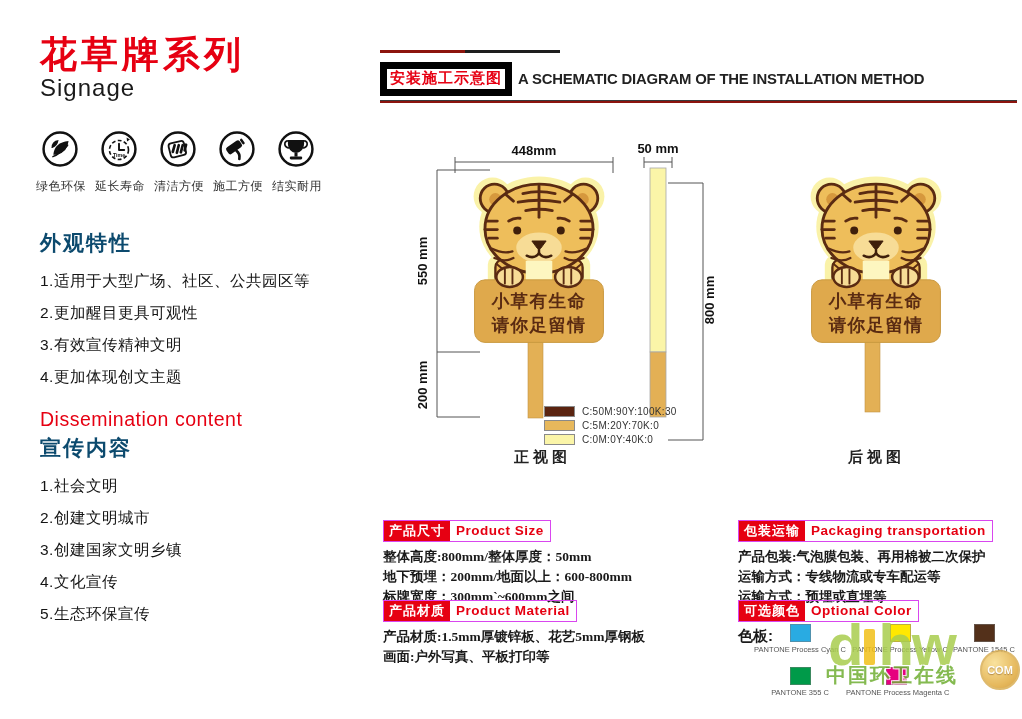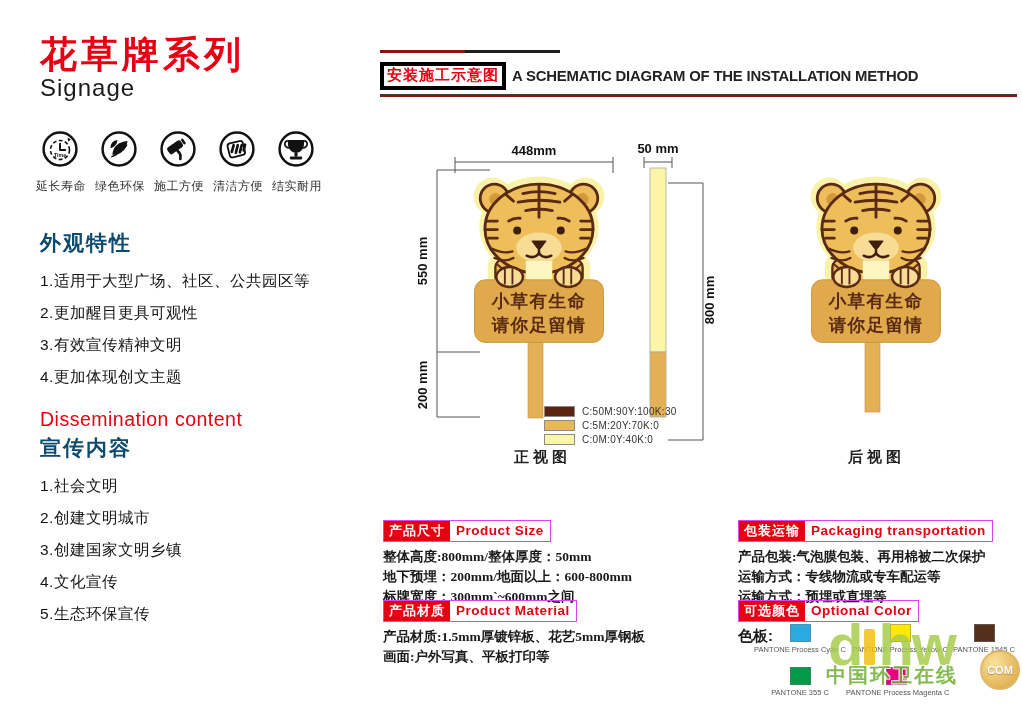--- a/index.html
+++ b/index.html
@@ -24,21 +24,21 @@
   .sec-left ol { list-style:none; margin-top:14px; }
   .sec-left li { font-size:15.5px; color:#141414; margin-bottom:11px; letter-spacing:0.5px; white-space:nowrap; }
   .appearance { left:40px; top:226px; width:340px; }
   .dissemination { left:40px; top:408px; width:340px; }
 
   
   .install-header { left:380px; top:50px; width:637px; }
   .ih-topline { height:3px; width:180px; margin-bottom:9px;
     background:linear-gradient(to right,#8c140d 0 85px,#1e1e1e 85px); }
   .ih-row { display:flex; align-items:center; gap:6px; white-space:nowrap; }
-  .ih-cn { border:4px solid #000000; color:#e60012; font-weight:800; font-size:15px;
+  .ih-cn { border:7px solid #000000; color:#e60012; font-weight:800; font-size:15px;
     padding:0 3px 1px; letter-spacing:1px; }
   .ih-en { font-size:15.5px; color:#222; font-weight:600; letter-spacing:-0.2px;
     transform:scaleX(0.96); transform-origin:left; }
   .ih-underline { margin-top:4px; height:3px; border-top:1px solid #3a3a3a; background:#8c140d; }
 
   
   .diagram-area { left:380px; top:135px; width:642px; height:340px; }
   .diagram-svg { position:absolute; left:0; top:0; }
   .legend { position:absolute; left:164px; top:271px; }
   .legend-row { display:flex; align-items:center; margin-bottom:3px; }
@@ -147,59 +147,59 @@
   </defs>
 </svg>
 
 <h1 class="abs title-cn">花草牌系列</h1>
 <div class="abs title-en">Signage</div>
 
 <div class="abs features">
   <div class="feature">
     <svg class="ring" viewBox="0 0 40 40">
       <circle cx="20" cy="20" r="17.3" fill="none" stroke="#111" stroke-width="2.6"></circle>
+      <path d="M13 26 Q14 13 29 11.5 Q28 24 16 26 Z" fill="#111"></path>
+      <path d="M11 19 Q11 11.5 18.5 10.5 Q17.5 17 12 19 Z" fill="#111"></path>
+      <path d="M12.5 28 q8 -3 15.5 -12" fill="none" stroke="#111" stroke-width="1.6" stroke-linecap="round"></path>
+    </svg>
+    <div class="flabel">绿色环保</div>
+  </div>
+  <div class="feature">
+    <svg class="ring" viewBox="0 0 40 40">
+      <circle cx="20" cy="20" r="17.3" fill="none" stroke="#111" stroke-width="2.6"></circle>
       <circle cx="20" cy="21" r="10" fill="none" stroke="#111" stroke-width="1.7" stroke-dasharray="4 2.5"></circle>
       <path d="M20 21 V14.5 M20 21 h5.5" stroke="#111" stroke-width="2" stroke-linecap="round" fill="none"></path>
       <text x="20" y="28" text-anchor="middle" font-size="5.5" font-weight="bold" fill="#111">Time</text>
       <path d="M28 8 l3.5 2 l-3 2 z" fill="#111"></path>
     </svg>
     <div class="flabel">延长寿命</div>
-  </div>
-  <div class="feature">
-    <svg class="ring" viewBox="0 0 40 40">
-      <circle cx="20" cy="20" r="17.3" fill="none" stroke="#111" stroke-width="2.6"></circle>
-      <path d="M13 26 Q14 13 29 11.5 Q28 24 16 26 Z" fill="#111"></path>
-      <path d="M11 19 Q11 11.5 18.5 10.5 Q17.5 17 12 19 Z" fill="#111"></path>
-      <path d="M12.5 28 q8 -3 15.5 -12" fill="none" stroke="#111" stroke-width="1.6" stroke-linecap="round"></path>
-    </svg>
-    <div class="flabel">绿色环保</div>
-  </div>
-  <div class="feature">
-    <svg class="ring" viewBox="0 0 40 40">
-      <circle cx="20" cy="20" r="17.3" fill="none" stroke="#111" stroke-width="2.6"></circle>
-      <g transform="rotate(-35 20 20)">
-        <rect x="10" y="12.5" width="17" height="8.5" rx="2.5" fill="#111"></rect>
-        <rect x="27.8" y="13.5" width="2.6" height="6.5" rx="1" fill="#111"></rect>
-        <path d="M18.5 21 q1.5 5 -2.5 9" fill="none" stroke="#111" stroke-width="2.8" stroke-linecap="round"></path>
-      </g>
-    </svg>
-    <div class="flabel">施工方便</div>
   </div>
   <div class="feature">
     <svg class="ring" viewBox="0 0 40 40">
       <circle cx="20" cy="20" r="17.3" fill="none" stroke="#111" stroke-width="2.6"></circle>
       <rect x="11" y="12.5" width="16.5" height="15" rx="3" fill="none" stroke="#111" stroke-width="1.9" transform="rotate(-14 20 20)"></rect>
       <g stroke="#111" stroke-width="2.8" stroke-linecap="round">
         <path d="M14.5 23 l2 -7"></path>
           <path d="M18.8 24 l2 -8"></path>
           <path d="M23 23.5 l2 -7.5"></path>
           <path d="M27 21.5 l1.5 -6"></path>
       </g>
     </svg>
     <div class="flabel">清洁方便</div>
+  </div>
+  <div class="feature">
+    <svg class="ring" viewBox="0 0 40 40">
+      <circle cx="20" cy="20" r="17.3" fill="none" stroke="#111" stroke-width="2.6"></circle>
+      <g transform="rotate(-35 20 20)">
+        <rect x="10" y="12.5" width="17" height="8.5" rx="2.5" fill="#111"></rect>
+        <rect x="27.8" y="13.5" width="2.6" height="6.5" rx="1" fill="#111"></rect>
+        <path d="M18.5 21 q1.5 5 -2.5 9" fill="none" stroke="#111" stroke-width="2.8" stroke-linecap="round"></path>
+      </g>
+    </svg>
+    <div class="flabel">施工方便</div>
   </div>
   <div class="feature">
     <svg class="ring" viewBox="0 0 40 40">
       <circle cx="20" cy="20" r="17.3" fill="none" stroke="#111" stroke-width="2.6"></circle>
       <path d="M11.5 10.5 h17 v3.5 c0 6.5 -4 10 -8.5 10 c-4.5 0 -8.5 -3.5 -8.5 -10 z" fill="#111"></path>
       <path d="M11.5 11.5 c-4.5 0 -4.5 6.5 1 7.5 M28.5 11.5 c4.5 0 4.5 6.5 -1 7.5" fill="none" stroke="#111" stroke-width="1.8"></path>
       <rect x="18.4" y="23.5" width="3.2" height="4.5" fill="#111"></rect>
       <rect x="13.5" y="27.8" width="13" height="3.2" rx="1.2" fill="#111"></rect>
     </svg>
     <div class="flabel">结实耐用</div>

